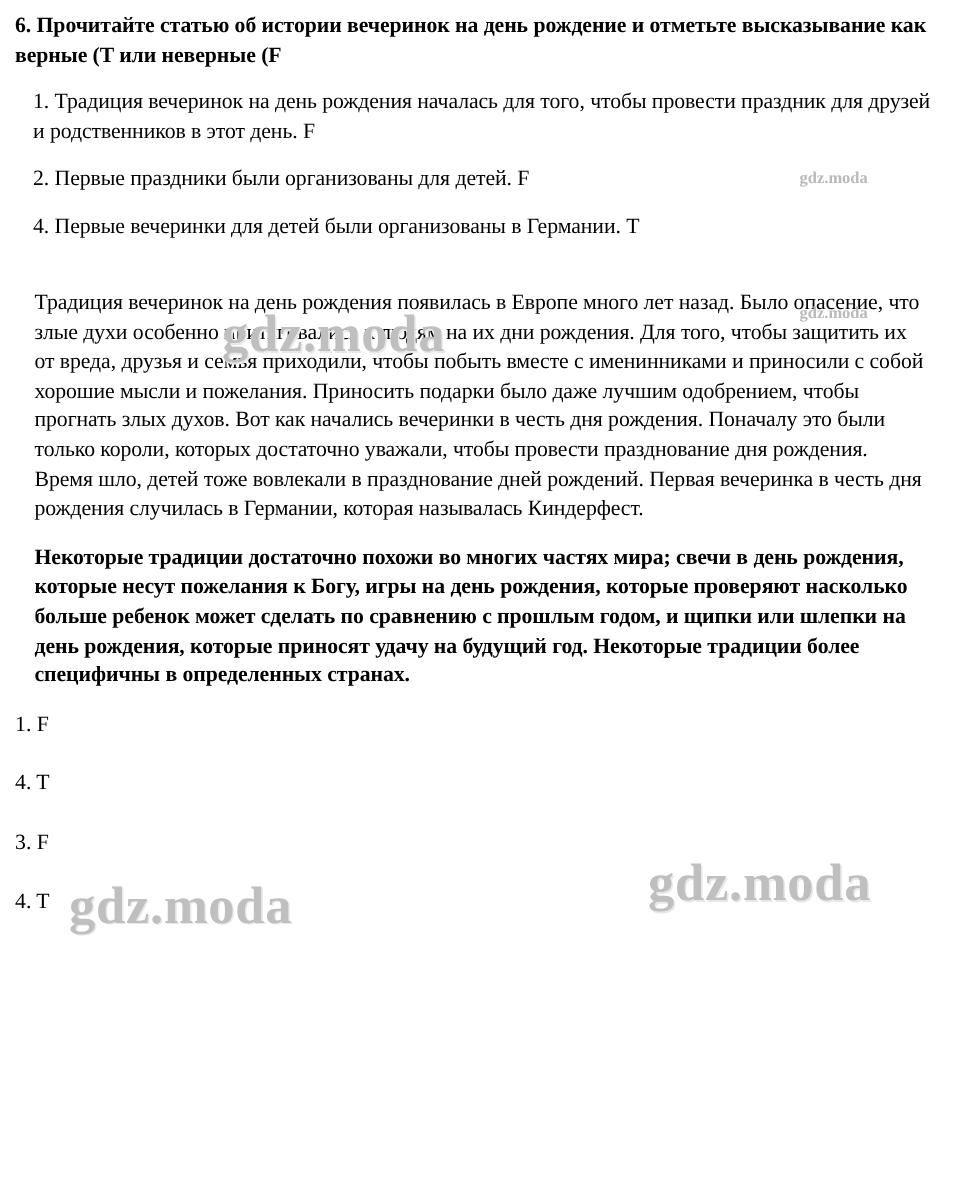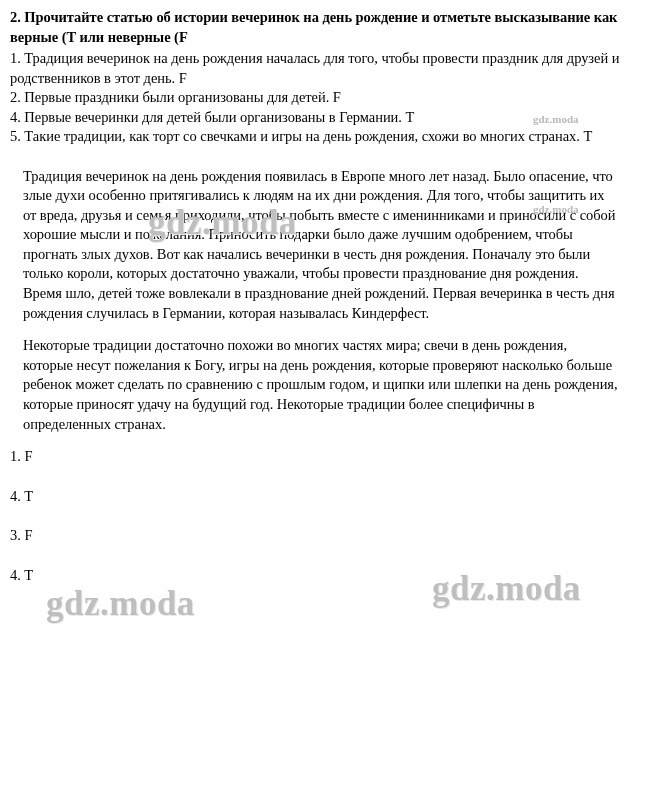--- a/index.html
+++ b/index.html
@@ -30,31 +30,31 @@
     letter-spacing: -0.05px;
   }
   .stmt-list {
     margin: 0;
     padding: 0;
     list-style: none;
   }
   .stmt-list li {
     font-size: 14.5px;
     line-height: 19.5px;
-    margin: 0;
+    margin: 12px;
     letter-spacing: -0.05px;
   }
   .gap-small { height: 7px; }
   .article p {
     font-size: 14.5px;
     line-height: 19.6px;
     margin: 13px;
     letter-spacing: -0.05px;
   }
-  .article p + p { margin-top: 0px; }
+  .article p + p { margin-top: 0px; font-weight: bold; }
   .answers {
     margin-top: 13px;
   }
   .answers div {
     font-size: 14.5px;
     line-height: 19.5px;
     margin-bottom: 20px;
   }
   
   .wm {
@@ -81,27 +81,26 @@
   .wm-2 { left: 432px; top: 569px; }
   .wm-3 { left: 46px; top: 584px; }
   .wm-s1 { left: 533px; top: 113px; }
   .wm-s2 { left: 533px; top: 203px; }
 </style>
 </head>
 <body>
 
 <div class="page">
 
-  <div class="task-title">2. Прочитайте статью об истории вечеринок на день рождение и отметьте высказывание как верные (T или неверные (F</div>
+  <div class="task-title">6. Прочитайте статью об истории вечеринок на день рождение и отметьте высказывание как верные (T или неверные (F</div>
 
   <ul class="stmt-list">
     <li>1. Традиция вечеринок на день рождения началась для того, чтобы провести праздник для друзей и родственников в этот день. F</li>
     <li>2. Первые праздники были организованы для детей. F</li>
     <li>4. Первые вечеринки для детей были организованы в Германии. T</li>
-    <li>5. Такие традиции, как торт со свечками и игры на день рождения, схожи во многих странах. T</li>
   </ul>
 
   <div class="gap-small"></div>
 
   <div class="article">
     <p>Традиция вечеринок на день рождения появилась в Европе много лет назад. Было опасение, что злые духи особенно притягивались к людям на их дни рождения. Для того, чтобы защитить их от вреда, друзья и семья приходили, чтобы побыть вместе с именинниками и приносили с собой хорошие мысли и пожелания. Приносить подарки было даже лучшим одобрением, чтобы прогнать злых духов. Вот как начались вечеринки в честь дня рождения. Поначалу это были только короли, которых достаточно уважали, чтобы провести празднование дня рождения. Время шло, детей тоже вовлекали в празднование дней рождений. Первая вечеринка в честь дня рождения случилась в Германии, которая называлась Киндерфест.</p>
     <p>Некоторые традиции достаточно похожи во многих частях мира; свечи в день рождения, которые несут пожелания к Богу, игры на день рождения, которые проверяют насколько больше ребенок может сделать по сравнению с прошлым годом, и щипки или шлепки на день рождения, которые приносят удачу на будущий год. Некоторые традиции более специфичны в определенных странах.</p>
   </div>
 
   <div class="answers">

